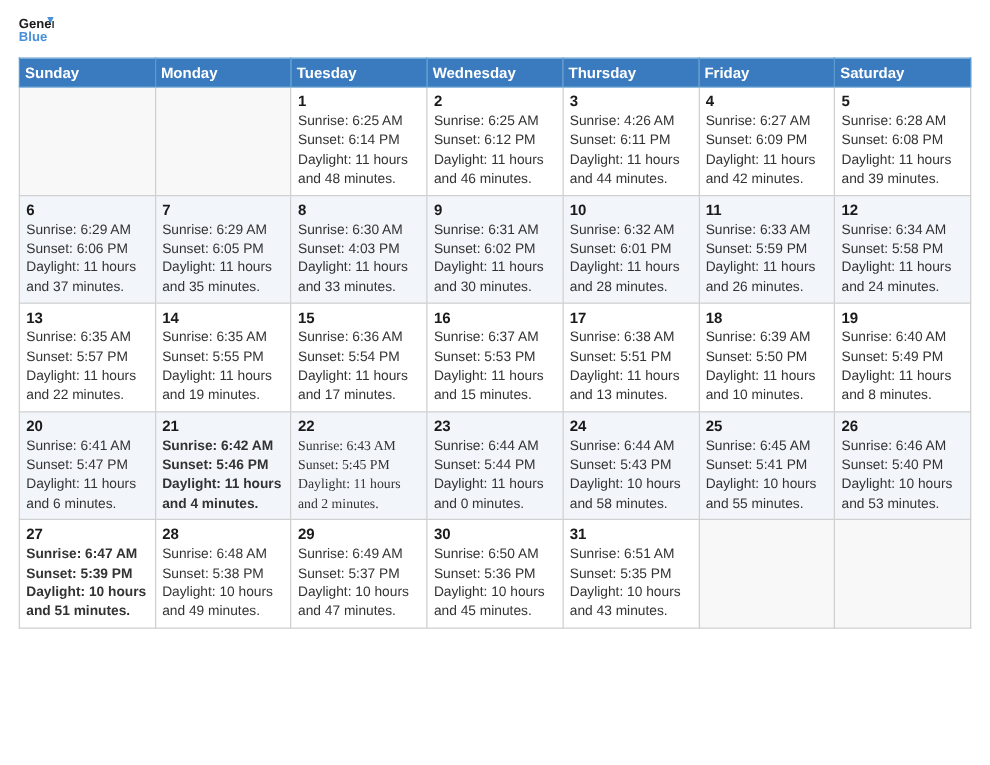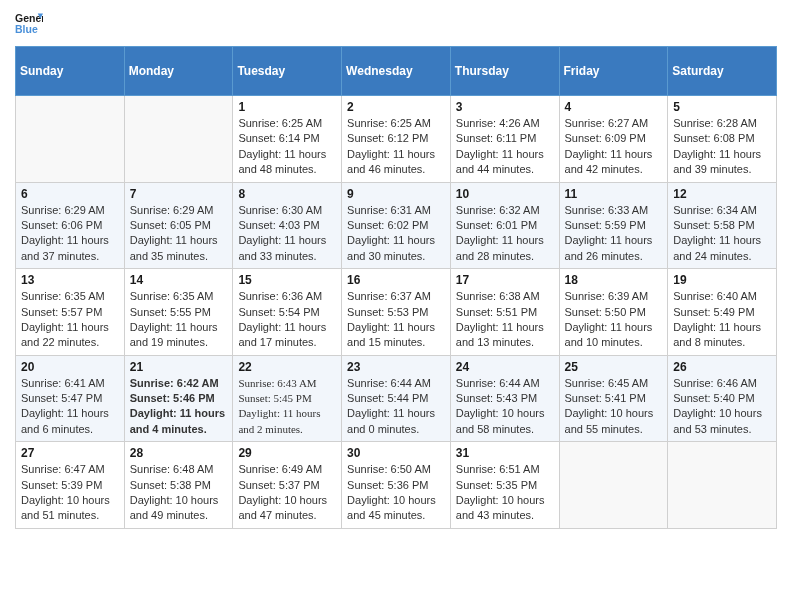--- a/index.html
+++ b/index.html
@@ -46,21 +46,21 @@
     .calendar {
       width: 100%;
       border-collapse: collapse;
       font-size: 10px;
     }
     .calendar thead tr {
       background: #3a7abf;
     }
     .calendar thead th {
       color: #fff;
-      padding: 17px 4px;
+      padding: 4px 4px;
       text-align: left;
       font-size: 12px;
       font-weight: 600;
       border: 1px solid #5a9ad0;
     }
     .calendar tbody td {
       vertical-align: top;
       padding: 4px 5px;
       border: 1px solid #d0d0d0;
       width: calc(100% / 7);
@@ -283,21 +283,21 @@
           <td>
             <span class="day-number">26</span>
             <div class="day-info" style="white-space: pre-line;">Sunrise: 6:46 AM
 Sunset: 5:40 PM
 Daylight: 10 hours and 53 minutes.</div>
           </td>
         </tr>
         <tr>
           <td>
             <span class="day-number">27</span>
-            <div class="day-info" style="white-space: pre-line;">Sunrise: 6:47 AM
+            <div class="day-info" style="white-space: pre-line; font-weight: bold;">Sunrise: 6:47 AM
 Sunset: 5:39 PM
 Daylight: 10 hours and 51 minutes.</div>
           </td>
           <td>
             <span class="day-number">28</span>
             <div class="day-info" style="white-space: pre-line;">Sunrise: 6:48 AM
 Sunset: 5:38 PM
 Daylight: 10 hours and 49 minutes.</div>
           </td>
           <td>

